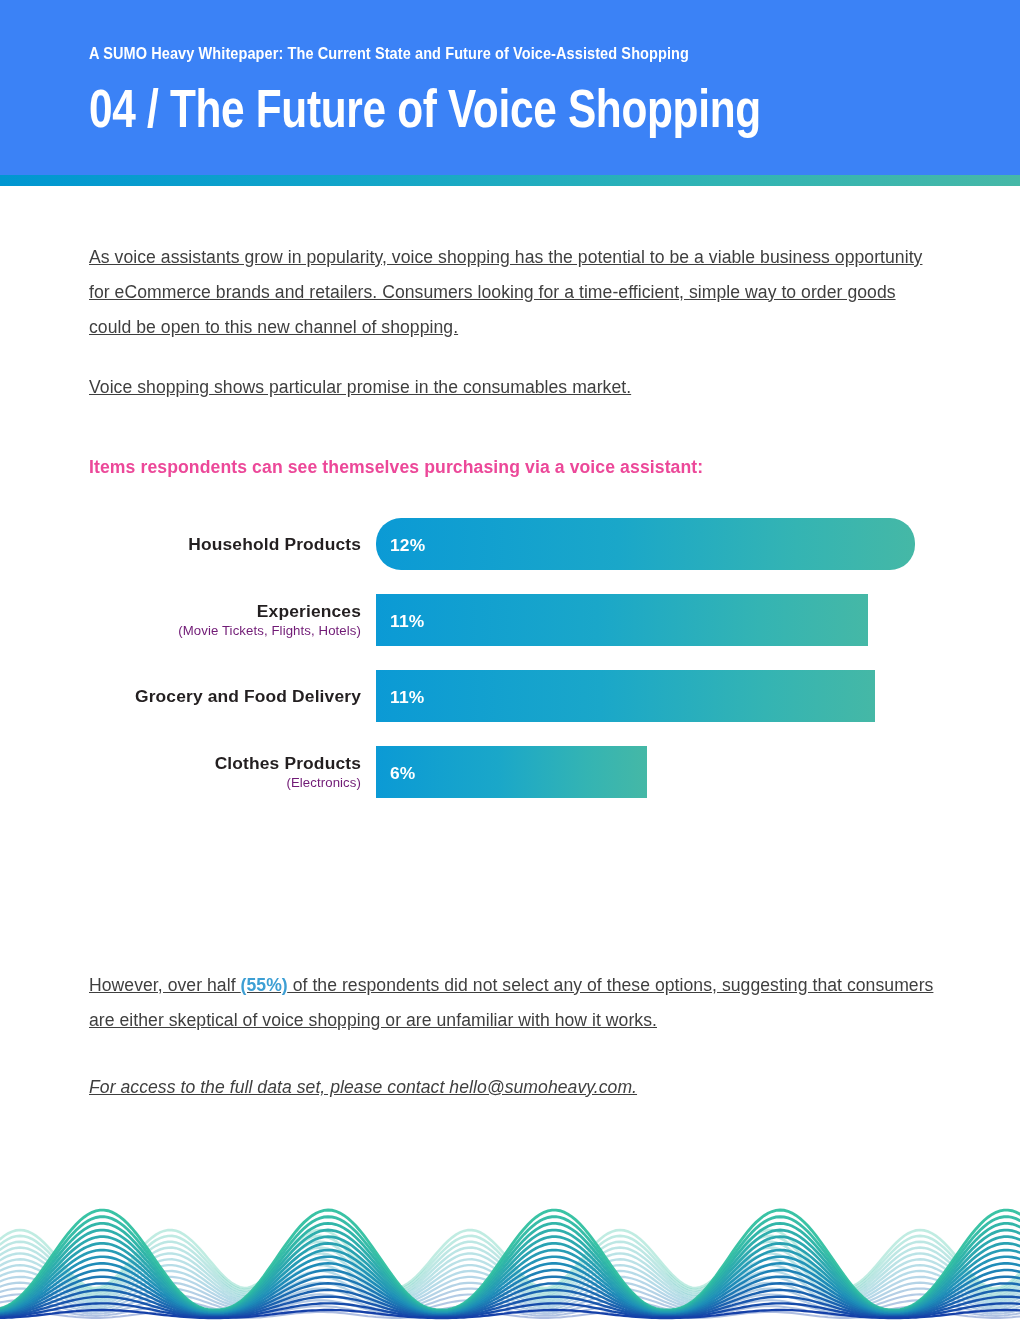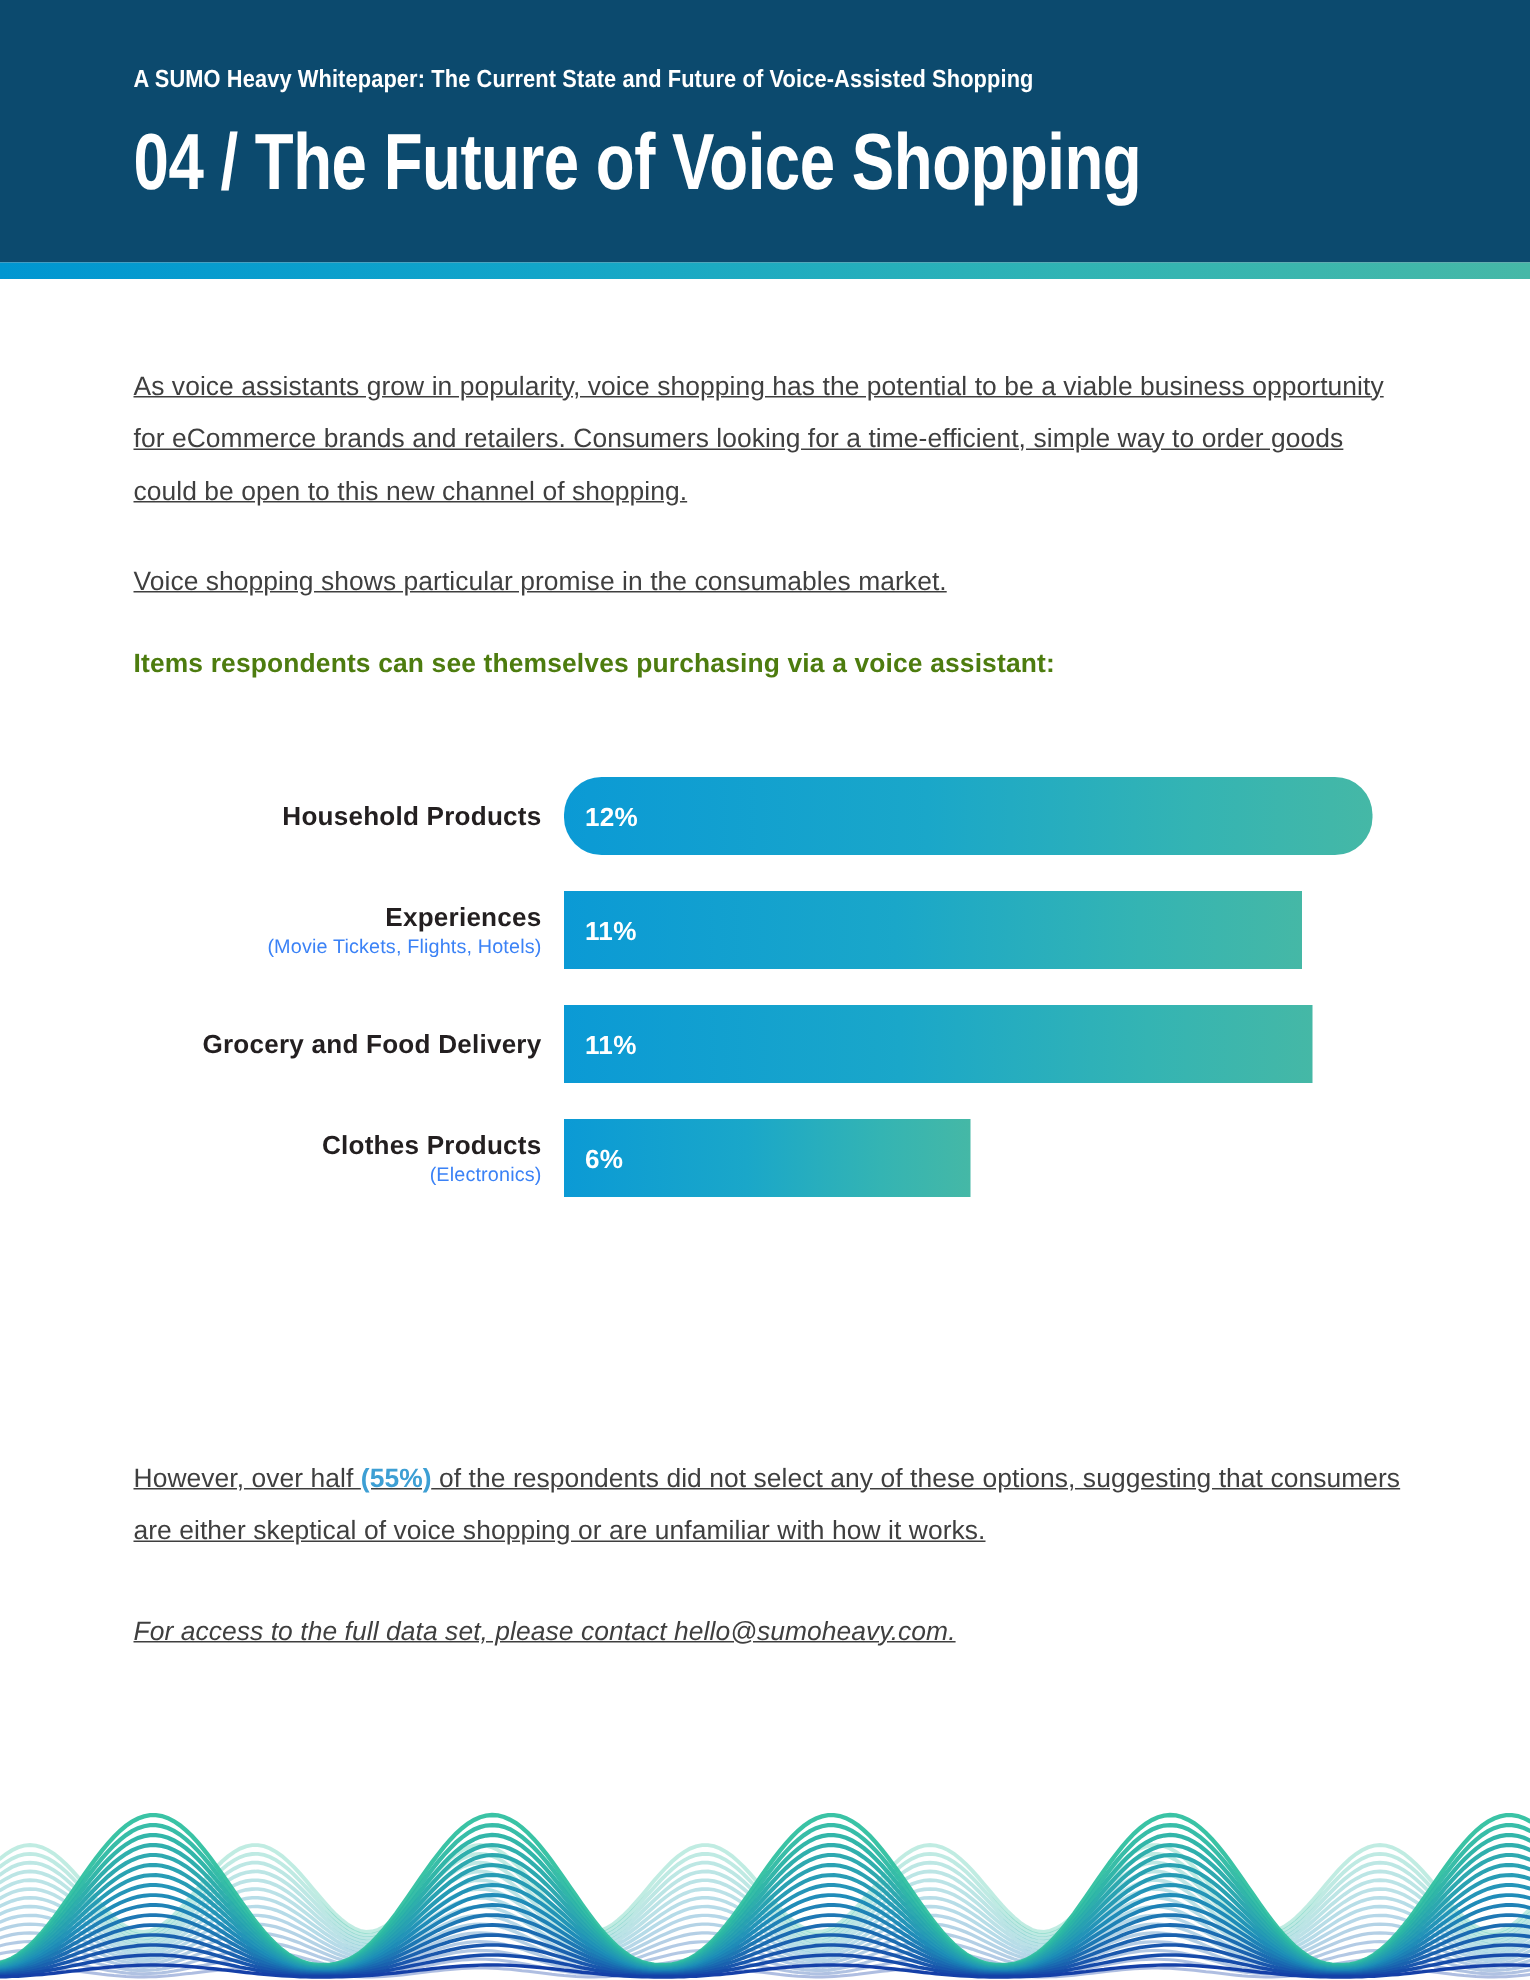--- a/index.html
+++ b/index.html
@@ -15,21 +15,21 @@
     font-family: "Liberation Sans", sans-serif;
     color: #3b3b3b;
   }
 
   
   .header {
     position: absolute;
     left: 0; top: 0;
     width: 1020px;
     height: 175px;
-    background: #0c4a6e;
+    background: #3b82f6;
     text-align: center;
   }
   .header-kicker {
     position: absolute;
     left: 89px;
     top: 44px;
     font-family: "Liberation Sans Narrow", "Liberation Sans", sans-serif;
     font-size: 16.5px;
     font-weight: 600;
     letter-spacing: 0.1px;
@@ -81,24 +81,24 @@
     font-style: italic;
   }
   .hl-blue {
     color: #3d9fd4;
     font-weight: 700;
   }
 
   .chart-heading {
     position: absolute;
     left: 89px;
-    top: 432px;
+    top: 457px;
     font-size: 17.6px;
     font-weight: 700;
-    color: #4d7c0f;
+    color: #ec4899;
     letter-spacing: 0.1px;
     white-space: nowrap;
   }
 
   
   .chart {
     position: absolute;
     left: 0;
     top: 518px;
     width: 1020px;
@@ -123,21 +123,21 @@
   .bar-label .main {
     font-size: 17.4px;
     font-weight: 700;
     color: #231f20;
     letter-spacing: 0.15px;
     white-space: nowrap;
   }
   .bar-label .sub {
     font-size: 13.2px;
     font-weight: 400;
-    color: #3b82f6;
+    color: #701a75;
     letter-spacing: 0.1px;
     white-space: nowrap;
     margin-top: 2px;
   }
   .bar-track {
     position: absolute;
     left: 376px;
     top: 0;
     height: 52px;
     right: 0;

